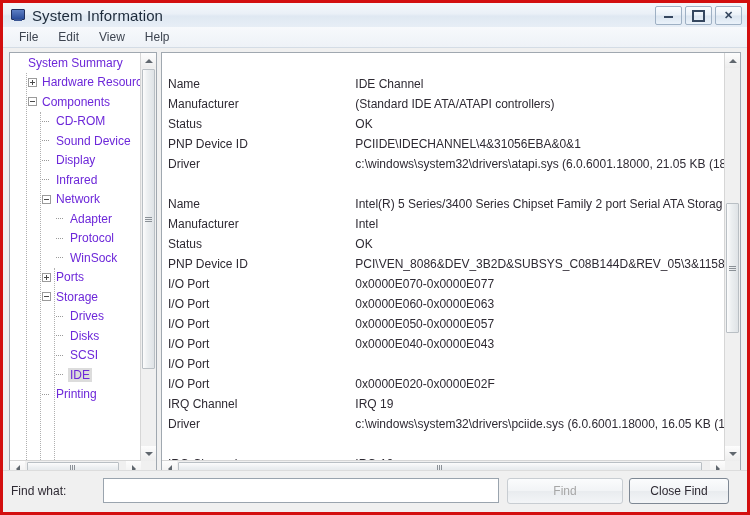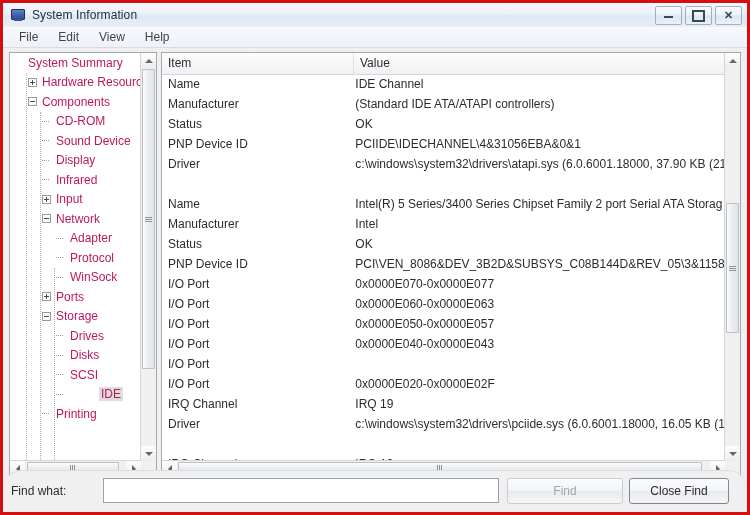--- a/index.html
+++ b/index.html
@@ -36,21 +36,21 @@
     width: 12px; height: 9px;
     background: linear-gradient(to bottom, #5d7fc4, #2a4c9b);
     border: 1px solid #20305e;
     border-radius: 1px;
   }
   .title-icon .base {
     position: absolute; left: 4px; top: 12px;
     width: 8px; height: 2px; background: #3a5694;
   }
   .title-text {
-    font-size: 12px; color: #1c2a3a; letter-spacing: .1px;
+    font-size: 15px; color: #1c2a3a; letter-spacing: .1px;
   }
   .win-buttons {
     position: absolute; right: 5px; top: 3px;
     display: flex; gap: 3px;
   }
   .win-btn {
     width: 25px; height: 17px;
     border: 1px solid #9eb0c4;
     border-radius: 2px;
     background: linear-gradient(to bottom, #fbfdff 0%, #eaf1f8 48%, #dbe5f0 52%, #eaf2fa 100%);
@@ -91,25 +91,25 @@
     background: #ffffff;
     overflow: hidden;
   }
   .tree-inner {
     position: absolute; left: 0; top: 0;
     width: 132px; height: 409px;
     overflow: hidden;
   }
   .tree-row {
     height: 19.5px; display: flex; align-items: center;
-    font-size: 12px; color: #be185d;
+    font-size: 12px; color: #6d28d9;
     white-space: nowrap; position: relative;
   }
   .tree-row .lbl { padding: 0 2px; }
-  .tree-row.sel .lbl { background: #dcdcdc; margin-left: 31px; }
+  .tree-row.sel .lbl { background: #dcdcdc; }
   .tw {
     width: 9px; height: 9px; flex: none;
     margin-right: 3px;
     position: relative;
   }
   .tw.box {
     border: 1px solid #9b9b9b; background: #fff;
     box-sizing: border-box;
   }
   .tw.box::before {
@@ -225,21 +225,20 @@
   .lv-row .c-item { width: 192px; padding-left: 6px; box-sizing: border-box; overflow: hidden; }
   .lv-row .c-value { width: 380px; padding-left: 4px; box-sizing: border-box; overflow: hidden; }
   .lv-row.spacer { height: 20px; }
 
   
   .findbar {
     position: absolute; left: 0; bottom: 0;
     width: 744px; height: 41px;
     background: #f0f0f0;
     border-top: 1px solid #dcdcdc;
-    border-radius: 19px;
   }
   .find-label {
     position: absolute; left: 8px; top: 13px;
     font-size: 12px; color: #2e2a33;
   }
   .find-input {
     position: absolute; left: 100px; top: 7px;
     width: 396px; height: 25px;
     box-sizing: border-box;
     border: 1px solid #9aa4ae;
@@ -328,25 +327,20 @@
             <span class="tw leaf"></span>
             <span class="lbl">Display</span>
           </div>
           <div class="tree-row">
             <span class="indent" style="width: 32px;"></span>
             <span class="tw leaf"></span>
             <span class="lbl">Infrared</span>
           </div>
           <div class="tree-row">
             <span class="indent" style="width: 32px;"></span>
-            <span class="tw box plus"></span>
-            <span class="lbl">Input</span>
-          </div>
-          <div class="tree-row">
-            <span class="indent" style="width: 32px;"></span>
             <span class="tw box"></span>
             <span class="lbl">Network</span>
           </div>
           <div class="tree-row">
             <span class="indent" style="width: 46px;"></span>
             <span class="tw leaf"></span>
             <span class="lbl">Adapter</span>
           </div>
           <div class="tree-row">
             <span class="indent" style="width: 46px;"></span>
@@ -426,44 +420,40 @@
             </span>
         </div>
         <div class="arrow right">
             <span class="tri right"></span>
           </div>
       </div>
       <div class="corner-box"></div>
     </div>
 
     <div class="list-pane">
-      <div class="lv-header">
-        <div class="col col-item">Item</div>
-        <div class="col col-value">Value</div>
-      </div>
       <div class="lv-body" id="lv-body">
           <div class="lv-row">
             <div class="c-item">Name</div>
             <div class="c-value">IDE Channel</div>
           </div>
           <div class="lv-row">
             <div class="c-item">Manufacturer</div>
             <div class="c-value">(Standard IDE ATA/ATAPI controllers)</div>
           </div>
           <div class="lv-row">
             <div class="c-item">Status</div>
             <div class="c-value">OK</div>
           </div>
           <div class="lv-row">
             <div class="c-item">PNP Device ID</div>
             <div class="c-value">PCIIDE\IDECHANNEL\4&amp;31056EBA&amp;0&amp;1</div>
           </div>
           <div class="lv-row">
             <div class="c-item">Driver</div>
-            <div class="c-value">c:\windows\system32\drivers\atapi.sys (6.0.6001.18000, 37.90 KB (21</div>
+            <div class="c-value">c:\windows\system32\drivers\atapi.sys (6.0.6001.18000, 21.05 KB (18</div>
           </div>
           <div class="lv-row spacer">
             <div class="c-item"></div>
             <div class="c-value"></div>
           </div>
           <div class="lv-row">
             <div class="c-item">Name</div>
             <div class="c-value">Intel(R) 5 Series/3400 Series Chipset Family 2 port Serial ATA Storag</div>
           </div>
           <div class="lv-row">

